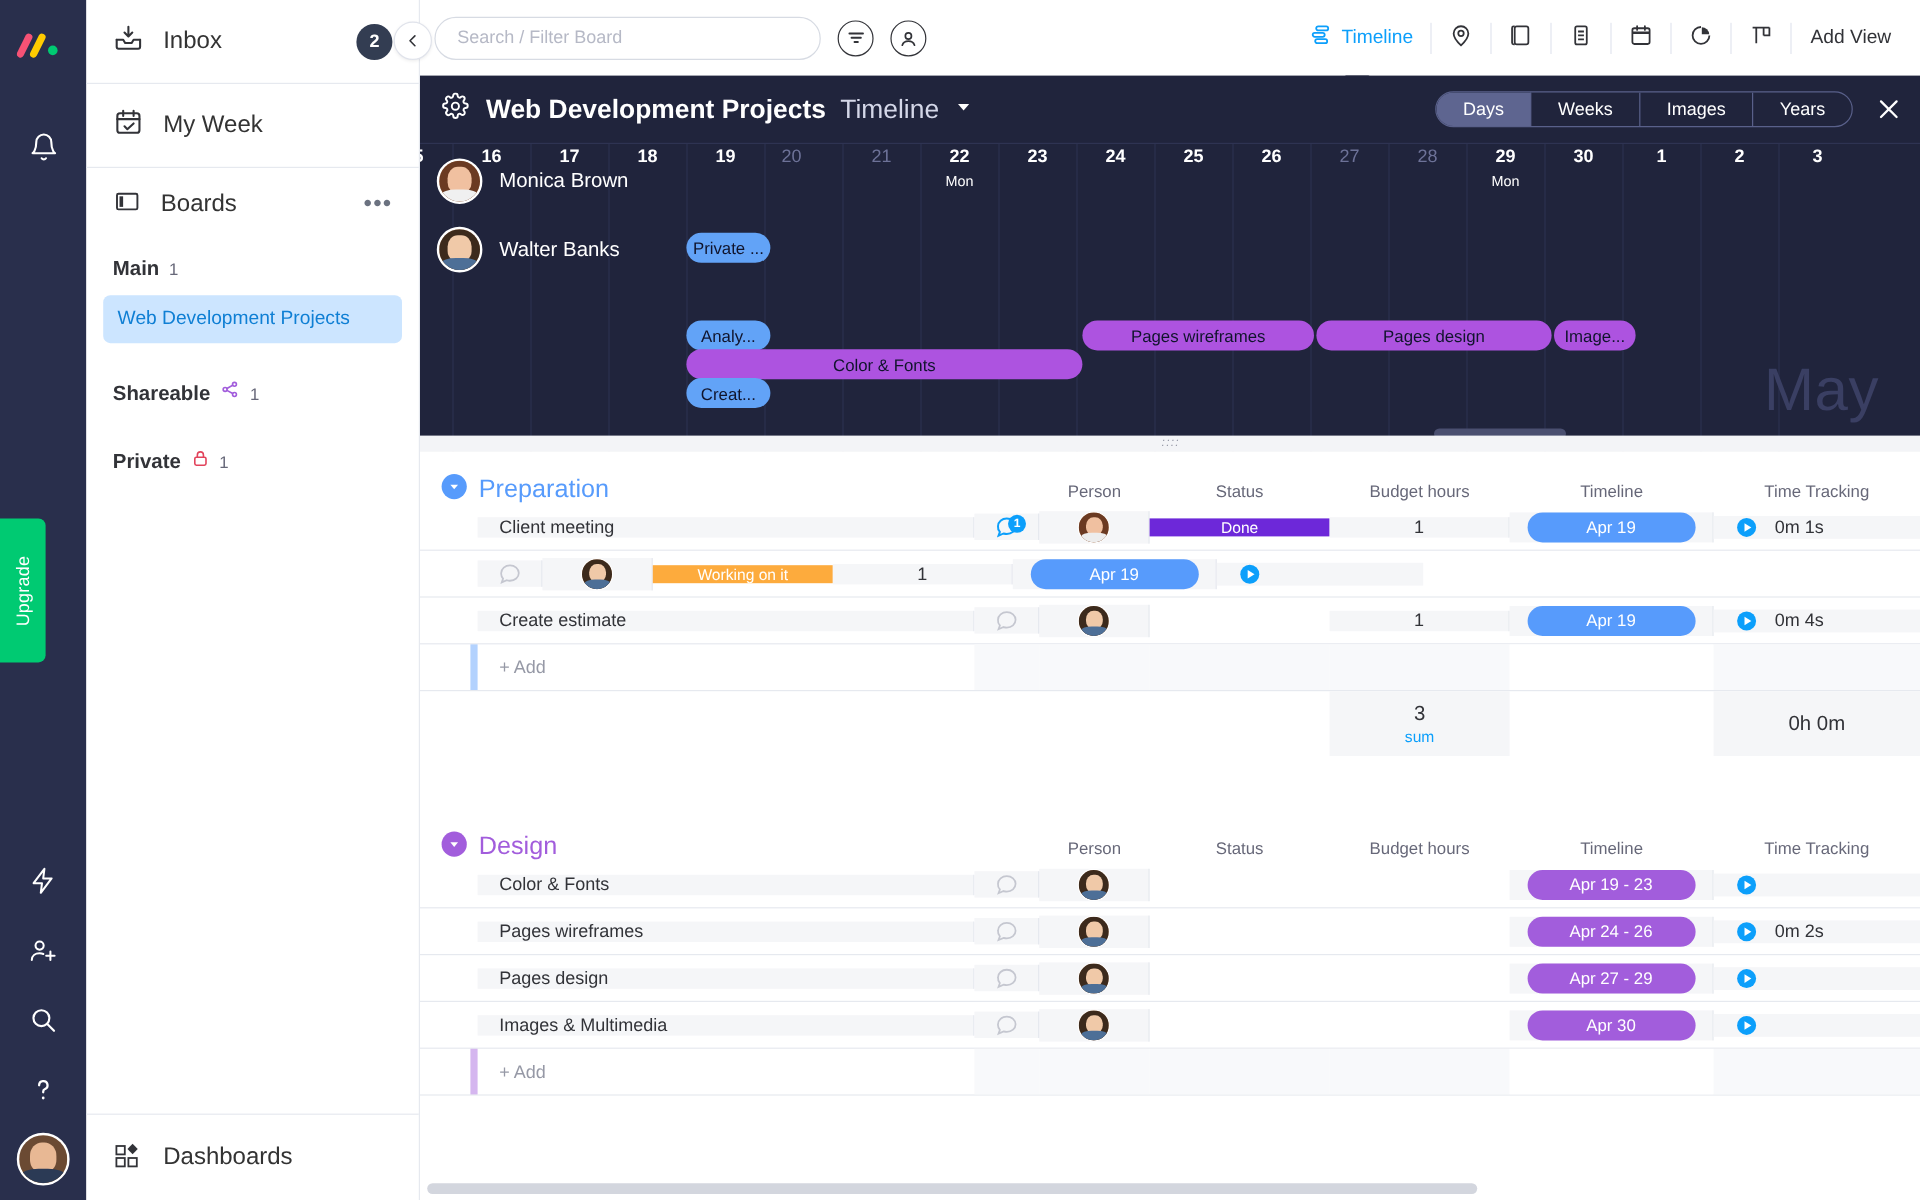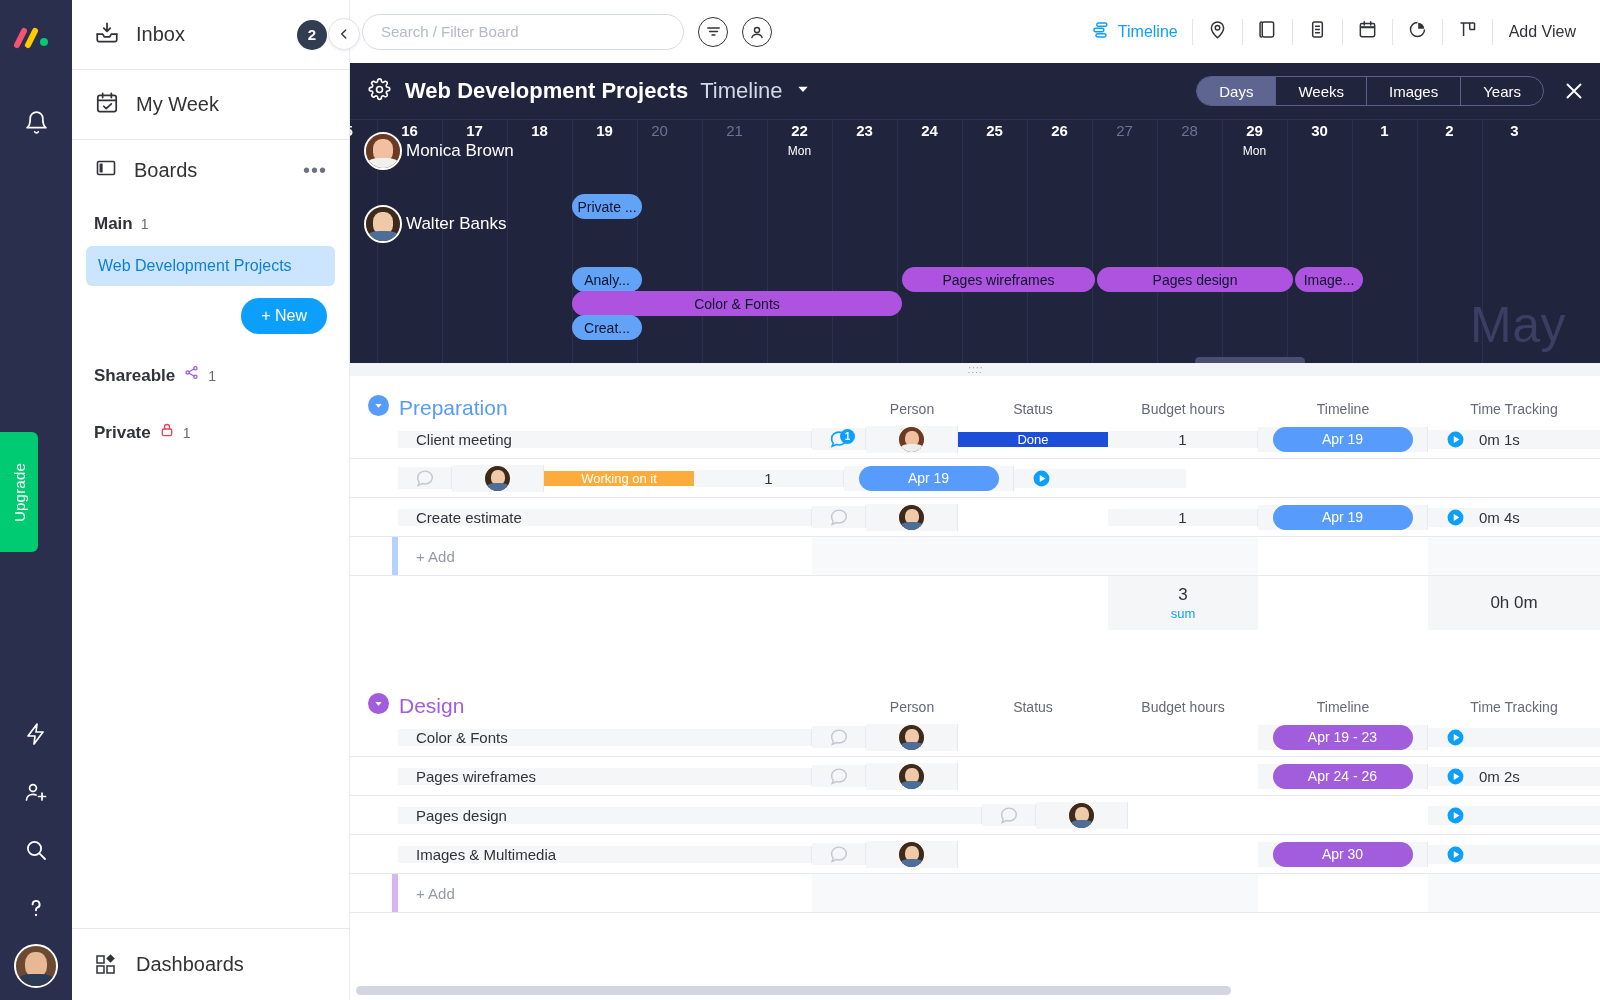--- a/index.html
+++ b/index.html
@@ -161,21 +161,21 @@
   .dnum.we { color: #6d7298; font-weight: 400; }
   .ddow {
     position: absolute; top: 24px; text-align: center; font-size: 12px;
     color: #ffffff; width: 65px;
   }
   .monthmark {
     position: absolute; right: 34px; bottom: 22px; font-size: 50px;
     color: #3a3f63; font-weight: 400; letter-spacing: .5px;
   }
   .tl-person {
-    position: absolute; display: flex; align-items: center; gap: 4px; left: 14px;
+    position: absolute; display: flex; align-items: center; gap: 14px; left: 14px;
   }
   .tl-ava {
     width: 38px; height: 38px; border-radius: 50%; overflow: hidden;
     border: 2px solid #ffffff; background: #cfa98d;
   }
   .tl-pname { font-size: 17px; color: #ffffff; }
   .bar {
     position: absolute; height: 25px; border-radius: 13px; display: flex;
     align-items: center; justify-content: center; font-size: 14px;
     color: #10142c; overflow: hidden; white-space: nowrap; cursor: pointer;
@@ -389,23 +389,20 @@
 
     <div class="grp-head">
       <span class="gname">Main</span>
       <span class="gcount">1</span>
     </div>
 
     <div class="board-item sel">
       <span>Web Development Projects</span>
     </div>
 
-    <div class="new-btn-wrap">
-      <button class="new-btn">+ New</button>
-    </div>
 
     <div class="grp-head" style="padding-top:30px">
       <span class="gname">Shareable</span>
       <span class="shield">
         <svg width="17" height="17" viewBox="0 0 24 24" fill="none" stroke="#a25ddc" stroke-width="1.9" stroke-linecap="round">
           <circle cx="17.5" cy="6" r="2.3"></circle>
             <circle cx="17.5" cy="18" r="2.3"></circle>
             <circle cx="6.5" cy="12" r="2.3"></circle>
           <path d="M8.6 10.9 15.4 7.1M8.6 13.1 15.4 16.9"></path>
         </svg>
@@ -612,21 +609,21 @@
           <div class="tl-ava">
             <div class="face">
               <div class="hair" style="background:#6b3a22"></div>
               <div class="skin" style="background:#f0c0a0"></div>
               <div class="body" style="background:#f0f0f0"></div>
             </div>
           </div>
           <span class="tl-pname">Monica Brown</span>
         </div>
 
-        <div class="tl-person" style="top:85px">
+        <div class="tl-person" style="top:69px">
           <div class="tl-ava">
             <div class="face">
               <div class="hair" style="background:#3c2a1c"></div>
               <div class="skin" style="background:#f0c9a8"></div>
               <div class="body" style="background:#4d6f97"></div>
             </div>
           </div>
           <span class="tl-pname">Walter Banks</span>
         </div>
 
@@ -679,21 +676,21 @@
               <div class="cell person" style="width:92px">
                 <div class="ava-sm">
                   <div class="face">
                     <div class="hair" style="background:#6b3a22"></div>
                     <div class="skin" style="background:#f0c0a0"></div>
                     <div class="body" style="background:#ededed"></div>
                   </div>
                 </div>
               </div>
               <div class="cell" style="width:150px;padding:0;border-right:none">
-                <div class="status" style="background:#1d4ed8">Done</div>
+                <div class="status" style="background:#6d28d9">Done</div>
               </div>
               <div class="cell" style="width:150px">1</div>
               <div class="cell" style="width:170px">
                 <div class="pill" style="background:#579bfc">Apr 19</div>
               </div>
               <div class="cell tt" style="width:172px;border-right:none">
                 <span class="play">
                   <svg width="19" height="19" viewBox="0 0 24 24" fill="#0c9ffb">
                     <circle cx="12" cy="12" r="10"></circle>
                     <polygon points="9.8,7.5 17,12 9.8,16.5" fill="#ffffff"></polygon>
@@ -892,20 +889,23 @@
                     <div class="hair" style="background:#3c2a1c"></div>
                     <div class="skin" style="background:#f0c9a8"></div>
                     <div class="body" style="background:#4d6f97"></div>
                   </div>
                 </div>
               </div>
               <div class="cell" style="width:150px;padding:0;border-right:none">
                 <div class="status" style="background:#c4c4c4"></div>
               </div>
               <div class="cell" style="width:150px"></div>
+              <div class="cell" style="width:170px">
+                <div class="pill" style="background:#a25ddc">Apr 27 - 29</div>
+              </div>
               <div class="cell tt" style="width:172px;border-right:none">
                 <span class="play">
                   <svg width="19" height="19" viewBox="0 0 24 24" fill="#0c9ffb">
                     <circle cx="12" cy="12" r="10"></circle>
                     <polygon points="9.8,7.5 17,12 9.8,16.5" fill="#ffffff"></polygon>
                   </svg>
                 </span>
                 <span></span>
               </div>
             </div>

